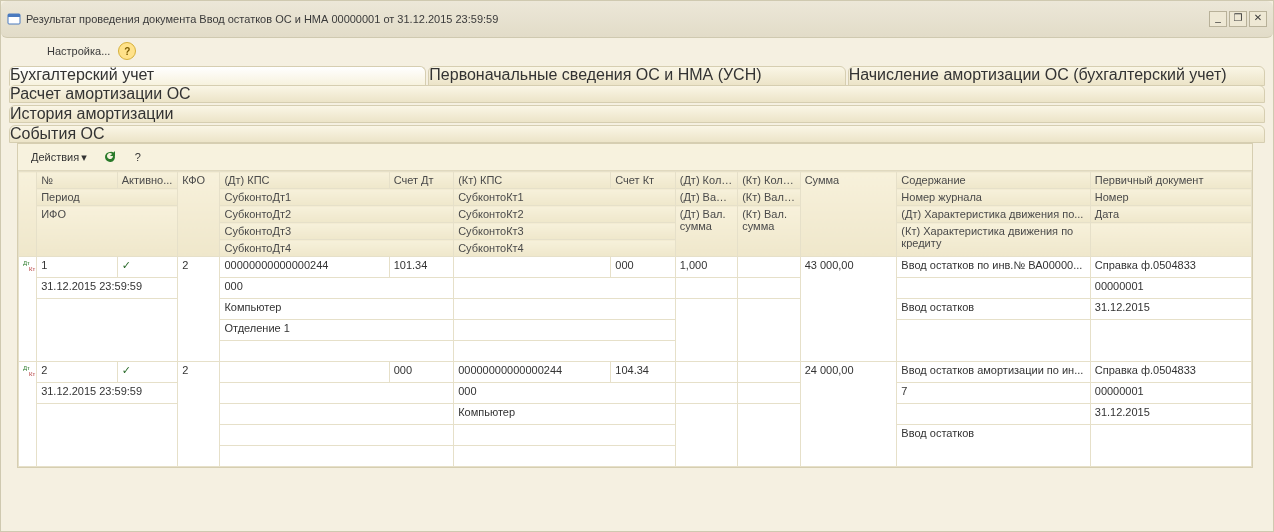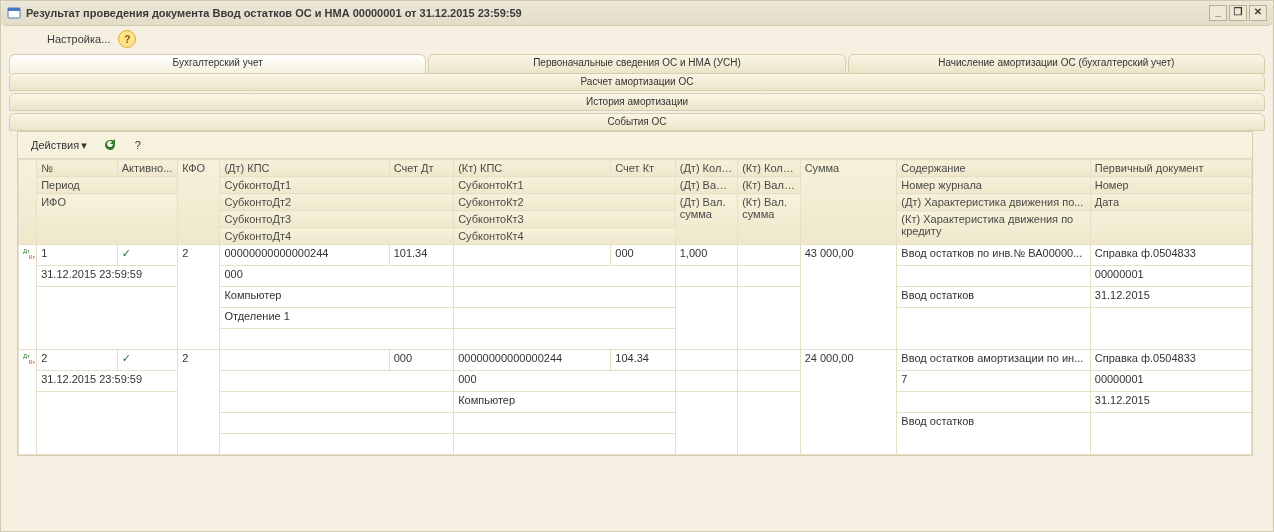--- a/index.html
+++ b/index.html
@@ -1,26 +1,26 @@
 <!DOCTYPE html>
 <html><head>
 <meta charset="utf-8">
 <style>
 html,body{margin:0;padding:0;font-family:Tahoma,Arial,sans-serif;font-size:11px;color:#333;background:#f5f0e1;}
 .window{width:1274px;height:532px;box-sizing:border-box;background:#f5f0e1;border:1px solid #cfc9b0;overflow:hidden;position:relative;}
-.titlebar{height:22px;background:linear-gradient(#ece7d8,#e2dcc8);border-bottom:1px solid #cfc9b0;display:flex;align-items:center;padding:1px 6px;font-weight:bold;color:#3a3a3a;border-radius:6px;}
+.titlebar{height:22px;background:linear-gradient(#ece7d8,#e2dcc8);border-bottom:1px solid #cfc9b0;display:flex;align-items:center;padding:7px 6px;font-weight:normal;color:#3a3a3a;border-radius:6px;}
 .titlebar .spacer{flex:1;}
 .titlebar .wbtn{width:16px;height:14px;margin-left:2px;border:1px solid #b8b199;background:#eee8d4;font-size:10px;line-height:12px;text-align:center;cursor:pointer;}
 .titlebar svg{margin-right:5px;}
 .toolbar{height:26px;display:flex;align-items:center;padding:0 6px;}
 .toolbar .link{color:#3a3a3a;cursor:pointer;margin-right:4px;padding-left:40px;}
 .toolbar .help{width:16px;height:16px;border-radius:50%;background:#ffe28a;border:1px solid #d6b03a;color:#7a5a00;font-weight:bold;display:flex;align-items:center;justify-content:center;margin-left:4px;cursor:pointer;font-size:10px;}
 .tabs-wrap{padding:2px 8px 0 8px;}
 .tabs-row{display:flex;gap:2px;}
-.tab{flex:1;height:18px;background:linear-gradient(#faf6e6,#ece4c8);border:1px solid #d6ceb1;border-radius:6px 6px 0 0;text-align:center;line-height:16px;cursor:pointer;font-size:10px;color:#333;white-space:nowrap;overflow:hidden;}
+.tab{flex:1;height:18px;background:linear-gradient(#faf6e6,#ece4c8);border:1px solid #d6ceb1;border-radius:6px 6px 0 0;line-height:16px;cursor:pointer;font-size:16px;color:#333;white-space:nowrap;overflow:hidden;}
 .tab.active{background:linear-gradient(#fff,#f7f2de);border-bottom-color:#f7f2de;}
 .tabs-row.second{margin-top:-1px;flex-direction:column;}
 .content{border:1px solid #d6ceb1;margin:0 12px 8px 8px;background:#fff;}
 .actions{height:26px;display:flex;align-items:center;gap:4px;padding:0 6px;background:#f7f2de;border-bottom:1px solid #e0d9bf;}
 .actions .btn{height:20px;padding:0 6px;border:1px solid transparent;background:transparent;cursor:pointer;display:flex;align-items:center;gap:2px;}
 .actions .iconbtn{width:22px;height:20px;border:1px solid transparent;display:flex;align-items:center;justify-content:center;cursor:pointer;}
 .grid{overflow:auto;}
 table.g{border-collapse:collapse;width:100%;table-layout:fixed;}
 table.g th,table.g td{border:1px solid #e6e0c9;padding:2px 4px;font-size:11px;text-align:left;vertical-align:top;overflow:hidden;white-space:nowrap;text-overflow:ellipsis;}
 table.g th{background:linear-gradient(#f7f1db,#efe7cb);font-weight:normal;color:#4a4a4a;}

